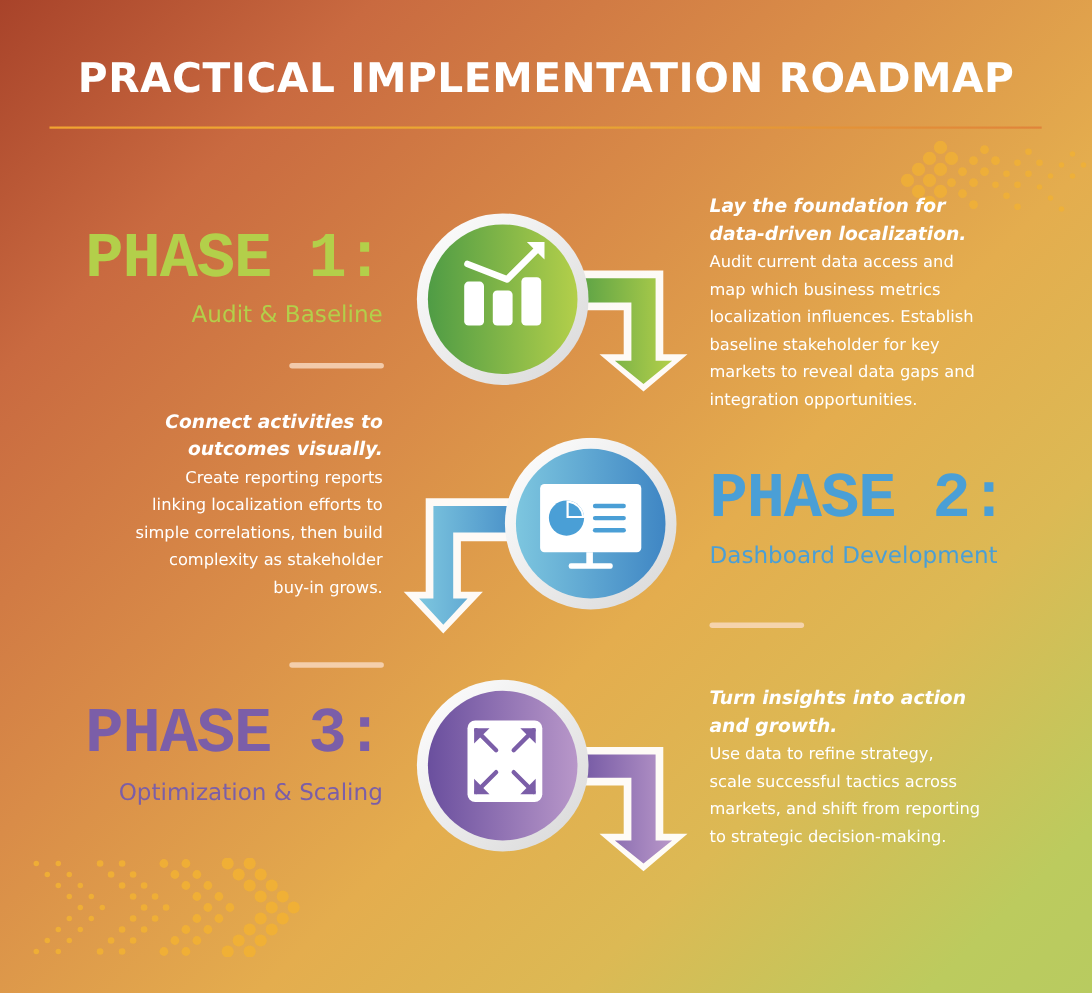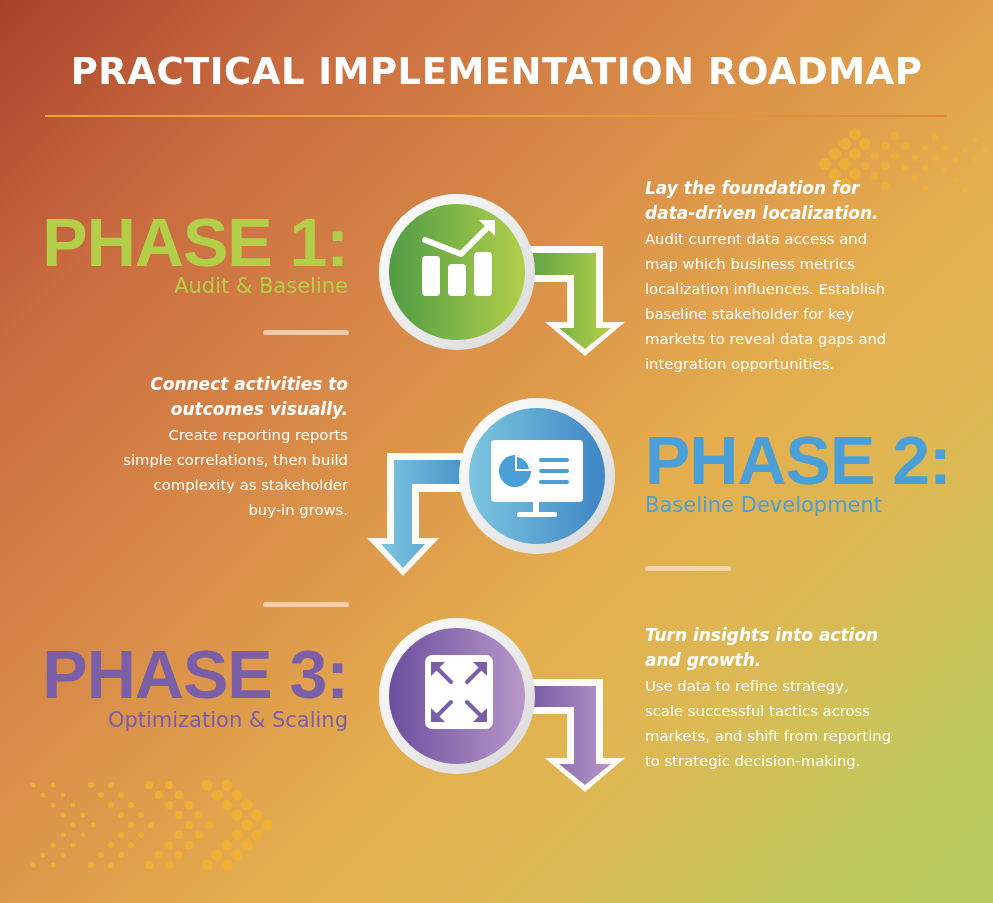--- a/index.html
+++ b/index.html
@@ -14,22 +14,22 @@
     position: absolute; left: 0; top: 50px; width: 993px; text-align: center;
     font-family: "DejaVu Sans", sans-serif; font-weight: bold; font-size: 37px;
     letter-spacing: 0.5px; color: #ffffff;
   }
   .title-rule {
     position: absolute; left: 45px; top: 115px; width: 902px; height: 2px;
     background: linear-gradient(90deg, #f2a431, #e9a832, #e0843a);
   }
   .dots { position: absolute; }
   .phase-title {
-    position: absolute; font-family: Liberation Sans, sans-serif; font-weight: bold;
-    font-size: 68px; letter-spacing: -1px; line-height: 1;
+    position: absolute; font-family: Liberation Mono, monospace; font-weight: bold;
+    font-size: 58px; letter-spacing: -1px; line-height: 1;
   }
   .phase-sub {
     position: absolute; font-family: "DejaVu Sans", sans-serif; font-weight: normal;
     font-size: 21px; line-height: 1;
   }
   .rule {
     position: absolute; width: 86px; height: 5px; border-radius: 3px;
     background: rgba(250, 220, 195, 0.8);
   }
   .desc { position: absolute; font-size: 15.5px; line-height: 25px; color: #fff; }
@@ -210,20 +210,21 @@
       <span class="body">markets to reveal data gaps and</span>
       <span class="body">integration opportunities.</span>
     </div>
   </div>
 
   <div>
     <div class="desc right" style="right:645px; top:372px; width:300px;">
       <span class="lead">Connect activities to</span>
       <span class="lead">outcomes visually.</span>
       <span class="body">Create reporting reports</span>
+      <span class="body">linking localization efforts to</span>
       <span class="body">simple correlations, then build</span>
       <span class="body">complexity as stakeholder</span>
       <span class="body">buy-in grows.</span>
     </div>
     <div class="rule" style="left:263px; top:602px;"></div>
 
     <svg class="circle-wrap" style="left:365px; top:398px;" width="260" height="180" viewBox="0 0 260 180">
       <defs>
         <linearGradient id="g2" x1="0" y1="0" x2="1" y2="0">
           <stop offset="0" stop-color="#7dc6df"></stop>
@@ -252,21 +253,21 @@
         <circle cx="150" cy="73" r="16" fill="#4a9fd6"></circle>
         <path d="M150 73 L150 57 A16 16 0 0 1 166 73 Z" fill="#fff"></path>
         <path d="M152 71 L152 59 A14 14 0 0 1 164 71 Z" fill="#4a9fd6"></path>
         <rect x="174" y="60" width="30" height="4" rx="2" fill="#4a9fd6"></rect>
         <rect x="174" y="71" width="30" height="4" rx="2" fill="#4a9fd6"></rect>
         <rect x="174" y="82" width="30" height="4" rx="2" fill="#4a9fd6"></rect>
       </g>
     </svg>
 
     <div class="phase-title" style="left:645px; top:426px; color:#4a9fd6;">PHASE 2:</div>
-    <div class="phase-sub" style="left:645px; top:495px; color:#4a9fd6;">Baseline Development</div>
+    <div class="phase-sub" style="left:645px; top:495px; color:#4a9fd6;">Dashboard Development</div>
     <div class="rule" style="left:645px; top:566px;"></div>
   </div>
 
   <div>
     <div class="phase-title right" style="right:645px; top:640px; color:#7b5ea8;">PHASE 3:</div>
     <div class="phase-sub right" style="right:645px; top:710px; color:#7b5ea8;">Optimization &amp; Scaling</div>
 
     <svg class="circle-wrap" style="left:375px; top:612px;" width="260" height="185" viewBox="0 0 260 185">
       <defs>
         <linearGradient id="g3" x1="0" y1="0" x2="1" y2="0">

